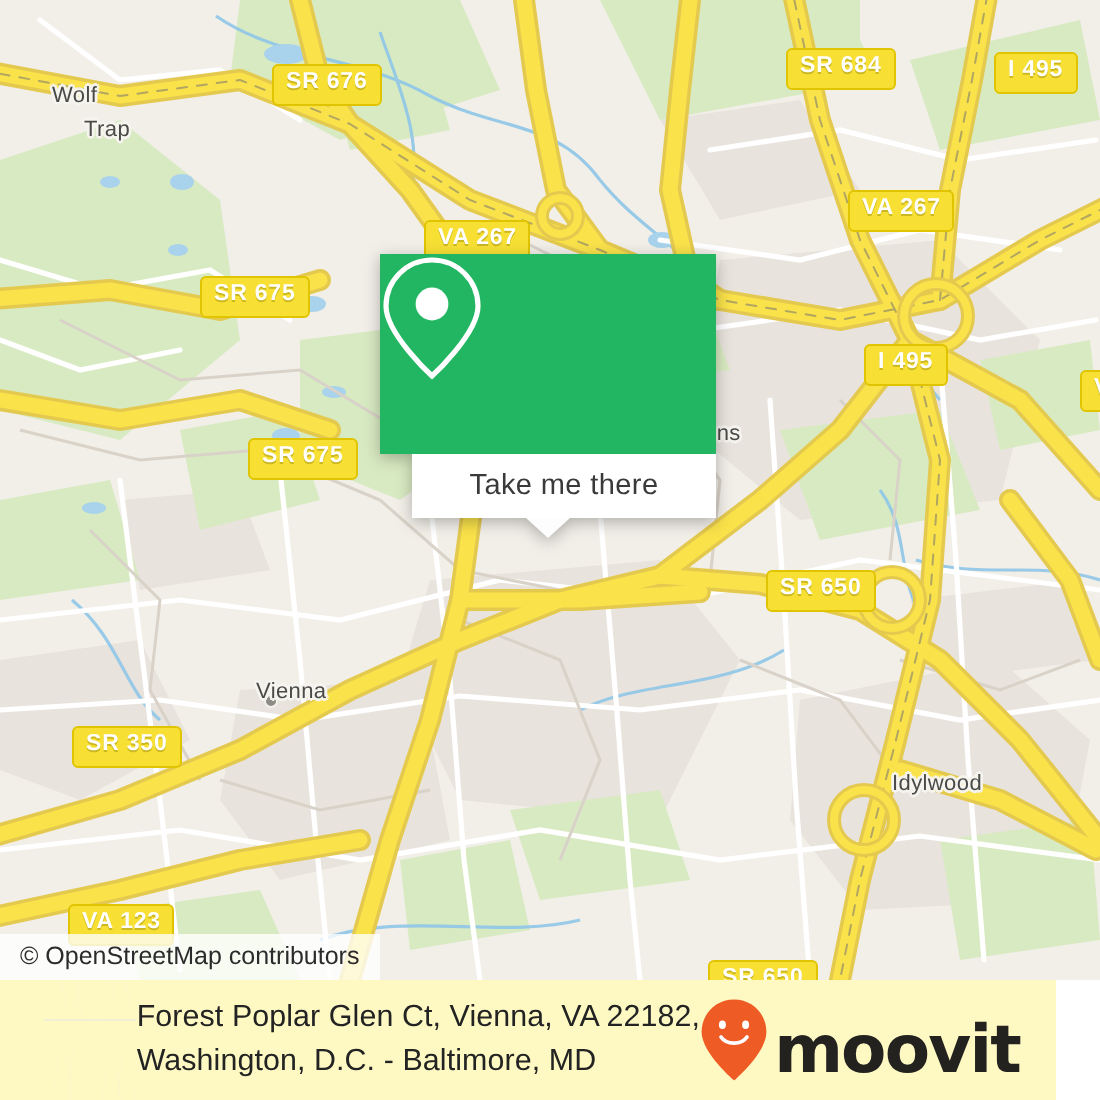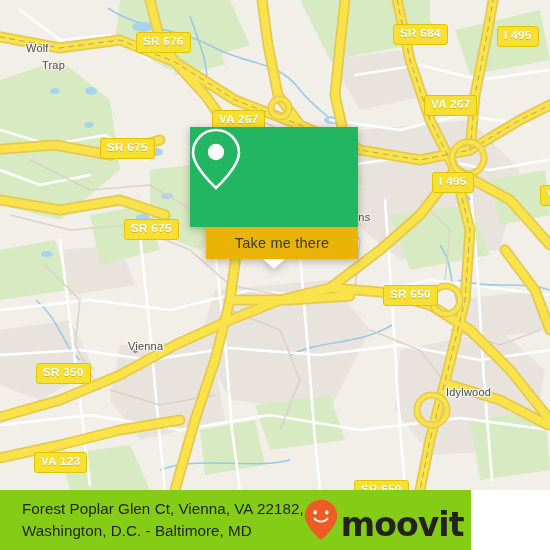--- a/index.html
+++ b/index.html
@@ -81,21 +81,21 @@
     filter: drop-shadow(0 2px 4px rgba(0,0,0,.28));
   }
   #popup-head {
     height: 100px;
     background: #22b662;
     display: flex;
     align-items: center;
     justify-content: center;
   }
   #popup-body {
-    background: #eab308;
+    background: #ffffff;
     height: 32px;
     display: flex;
     align-items: center;
     justify-content: center;
     margin-left: 16px;
   }
   #popup-label {
     color: #3a3a3a;
     font-size: 14.5px;
     font-family: "Liberation Sans", sans-serif;
@@ -123,23 +123,23 @@
     font-size: 12.5px;
     font-family: "Liberation Sans", sans-serif;
     white-space: nowrap;
   }
 
   
   #footer {
     position: absolute;
     left: 0;
     top: 490px;
-    width: 471px;
+    width: 528px;
     height: 60px;
-    background: #84cc16;
+    background: #fef9c3;
     display: flex;
     align-items: center;
     justify-content: space-between;
     padding: 0 18px 0 22px;
     box-sizing: border-box;
   }
   #footer-title {
     color: #232323;
     font-size: 15.2px;
     line-height: 1.42;
@@ -357,20 +357,21 @@
           <path d="M26 3 C 13.3 3, 3 13.3, 3 26 C 3 40, 26 61, 26 61 C 26 61, 49 40, 49 26 C 49 13.3, 38.7 3, 26 3 Z" fill="none" stroke="#ffffff" stroke-width="2.6"></path>
           <circle cx="26" cy="25" r="8.2" fill="#ffffff"></circle>
         </svg>
       </div>
       <div id="popup-body">
         <span id="popup-label">Take me there</span>
       </div>
       <div id="popup-tail"></div>
     </div>
 
+    <div id="attribution">© OpenStreetMap contributors</div>
   </div>
 
   <div id="footer">
     <svg id="footer-watermark" viewBox="0 0 550 60" preserveAspectRatio="none">
       <g stroke="#e6e6e6" stroke-width="1" fill="none">
         <path d="M60 62 L110 -5 L165 62"></path>
         <path d="M150 62 L200 -5 L255 62"></path>
         <path d="M350 62 L400 -5 L455 62"></path>
         <path d="M440 62 L490 -5 L545 62"></path>
         <path d="M0 20 L550 20"></path>

